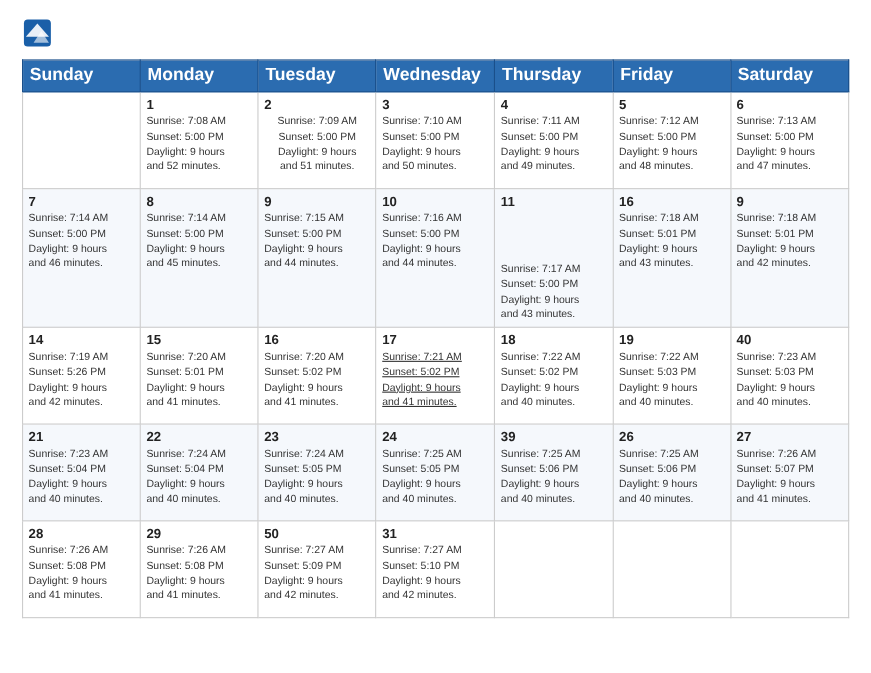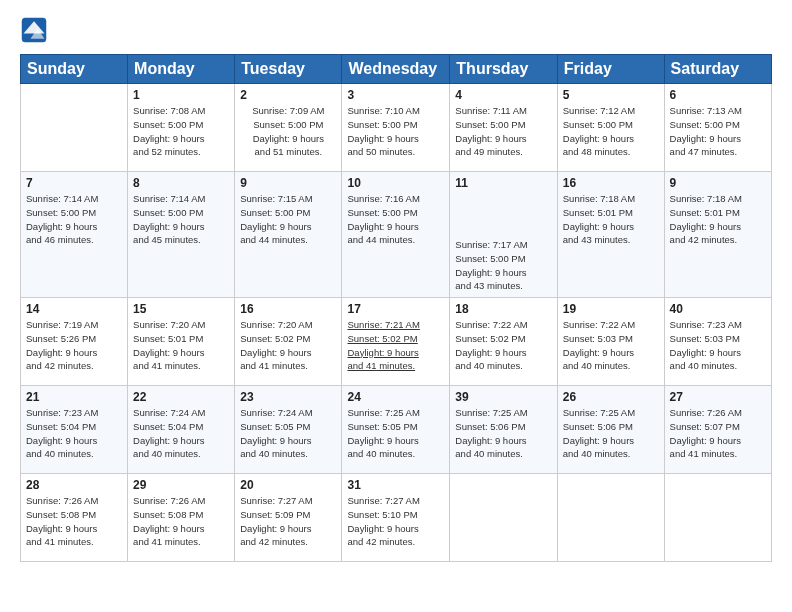--- a/index.html
+++ b/index.html
@@ -335,21 +335,21 @@
 and 41 minutes.</div>
           </td>
           <td>
             <div class="day-num">29</div>
             <div class="day-info" style="white-space: pre-line;">Sunrise: 7:26 AM
 Sunset: 5:08 PM
 Daylight: 9 hours
 and 41 minutes.</div>
           </td>
           <td>
-            <div class="day-num">20</div>
+            <div class="day-num">50</div>
             <div class="day-info" style="white-space: pre-line;">Sunrise: 7:27 AM
 Sunset: 5:09 PM
 Daylight: 9 hours
 and 42 minutes.</div>
           </td>
           <td>
             <div class="day-num">31</div>
             <div class="day-info" style="white-space: pre-line;">Sunrise: 7:27 AM
 Sunset: 5:10 PM
 Daylight: 9 hours

